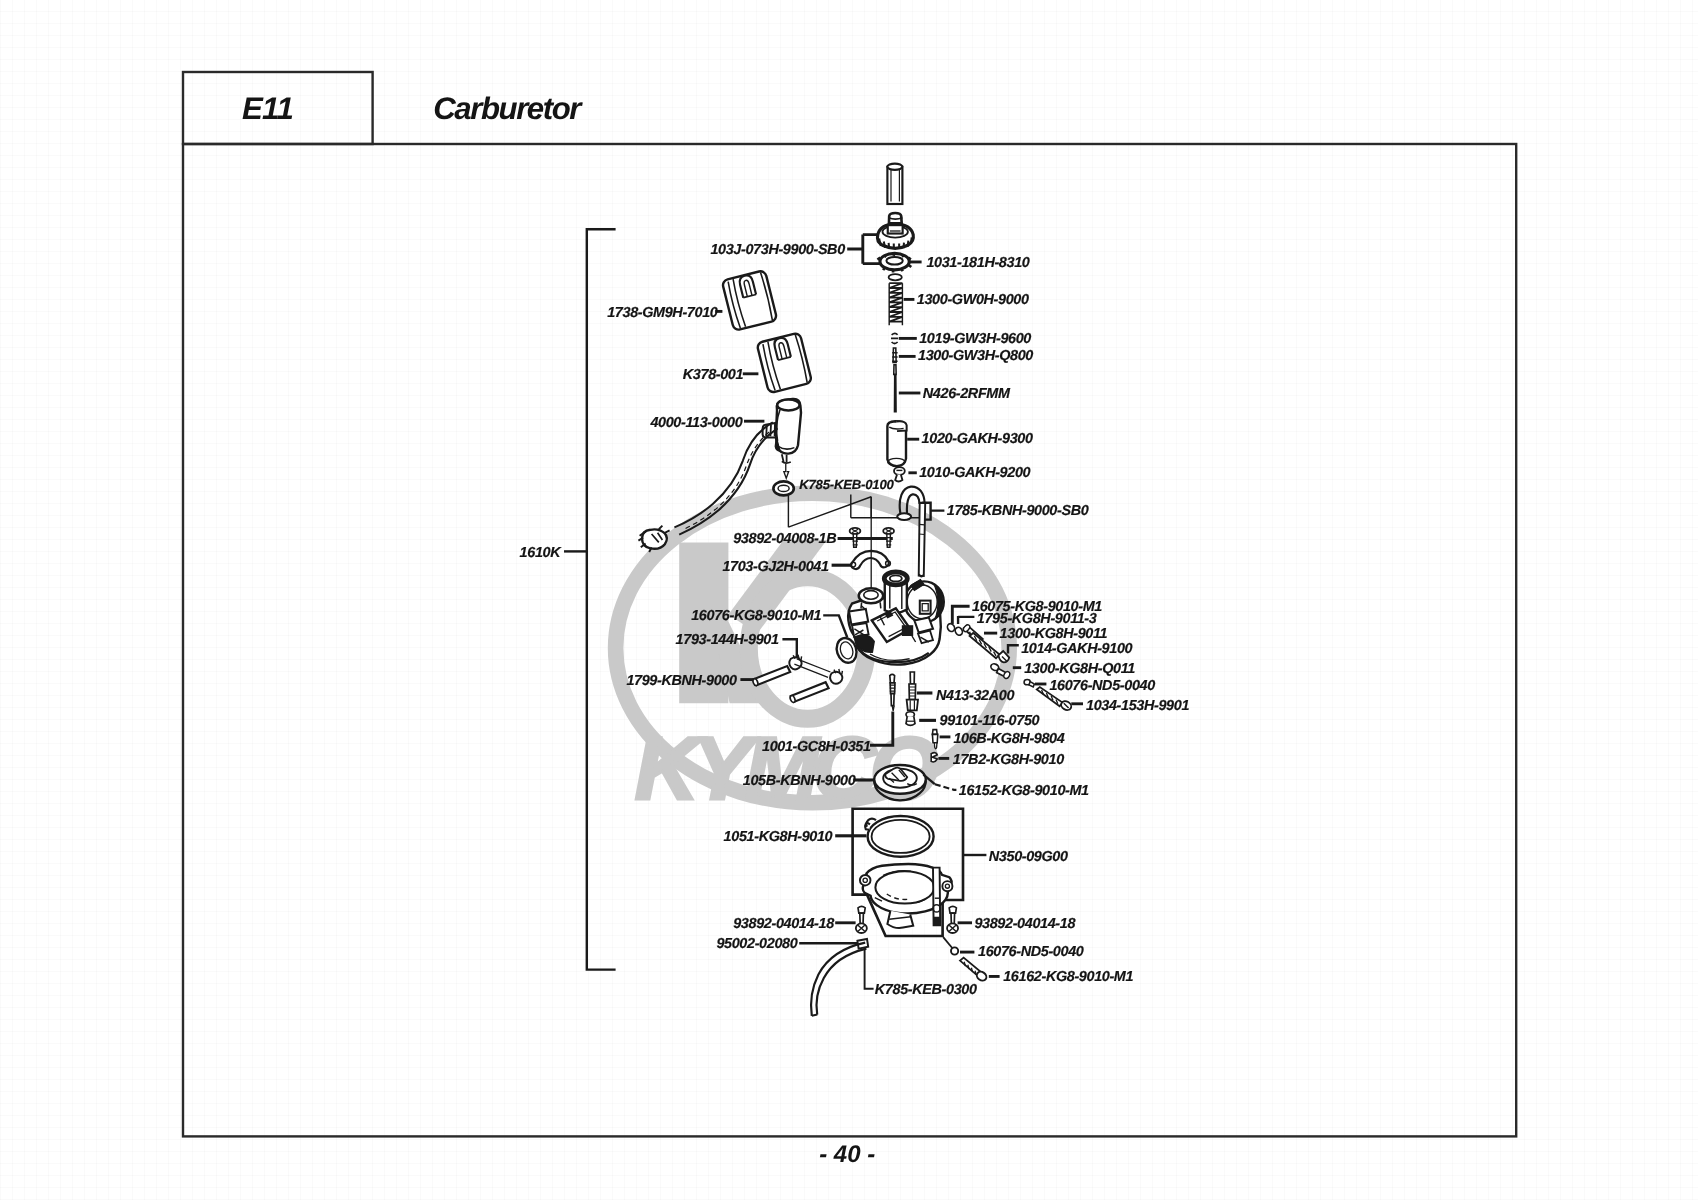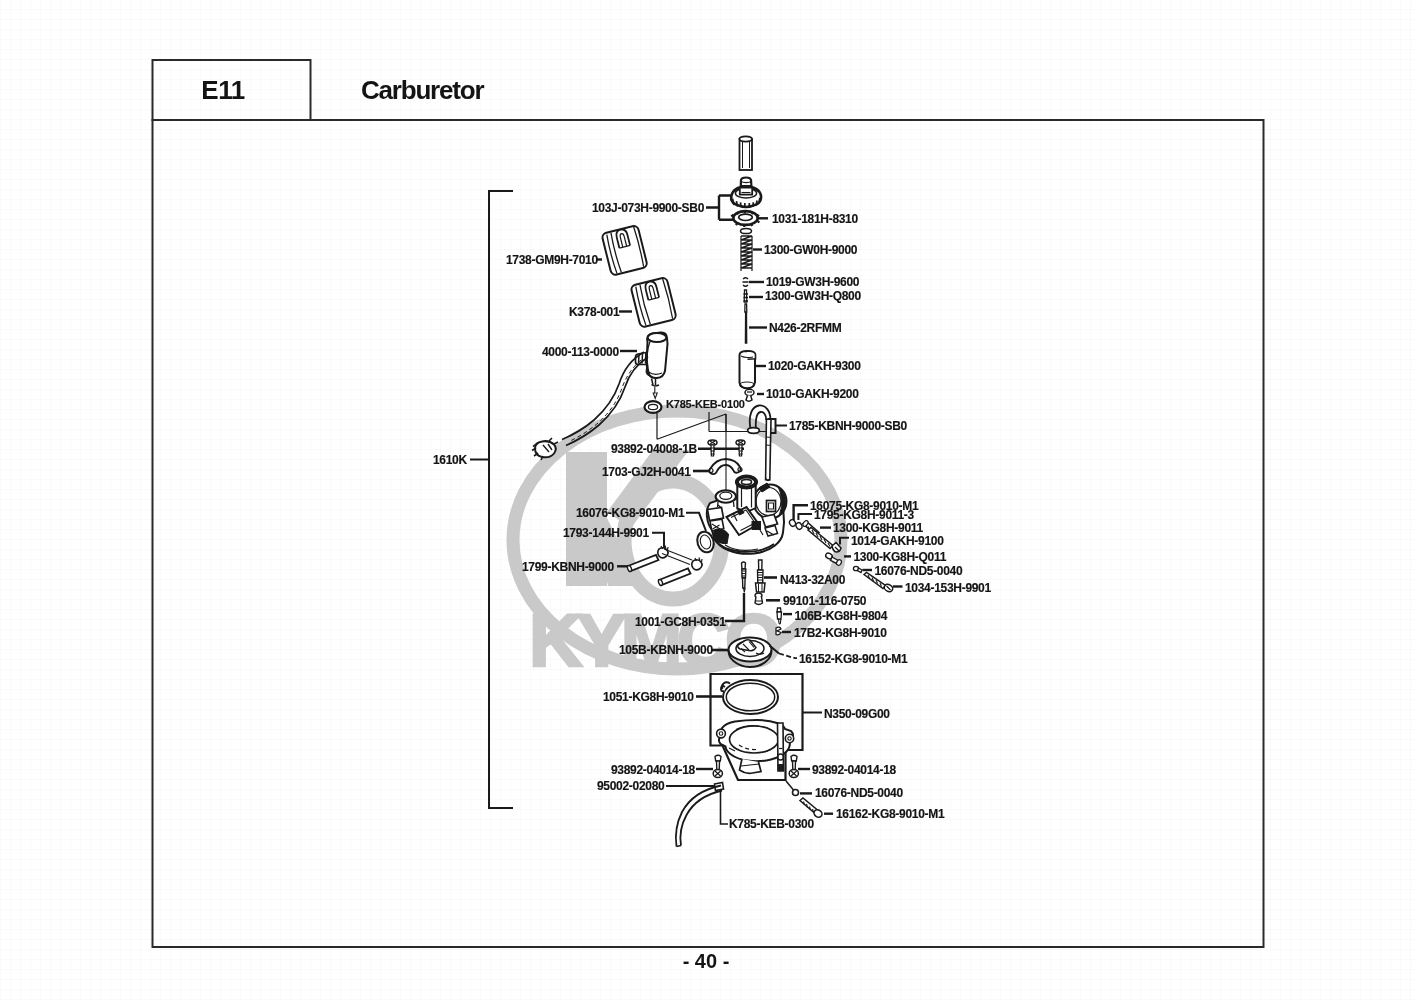--- a/index.html
+++ b/index.html
@@ -1,20 +1,21 @@
 <!DOCTYPE html>
 <html><head>
 <meta charset="utf-8">
 <style>
   html,body{margin:0;padding:0;}
   body{width:1415px;height:1000px;background:#ffffff;font-family:"Liberation Sans",sans-serif;}
   .page{position:relative;width:1415px;height:1000px;overflow:hidden;
     background-image:
       repeating-linear-gradient(0deg, rgba(0,0,0,0.018) 0px, rgba(0,0,0,0.018) 1px, transparent 1px, transparent 10px),
       repeating-linear-gradient(90deg, rgba(0,0,0,0.018) 0px, rgba(0,0,0,0.018) 1px, transparent 1px, transparent 10px);
+    font-style: italic;
   }
   svg text{font-family:"Liberation Sans",sans-serif;font-weight:bold;}
   .lbl{font-size:12px;letter-spacing:-0.3px;fill:#141414;stroke:#141414;stroke-width:0.15;}
   .sm{font-size:11px;letter-spacing:-0.2px;fill:#141414;stroke:#141414;stroke-width:0.15;}
   .hdr{fill:#141414;}
   .wm{fill:#c9c9c9;}
 </style>
 </head>
 <body>
 <div class="page">

